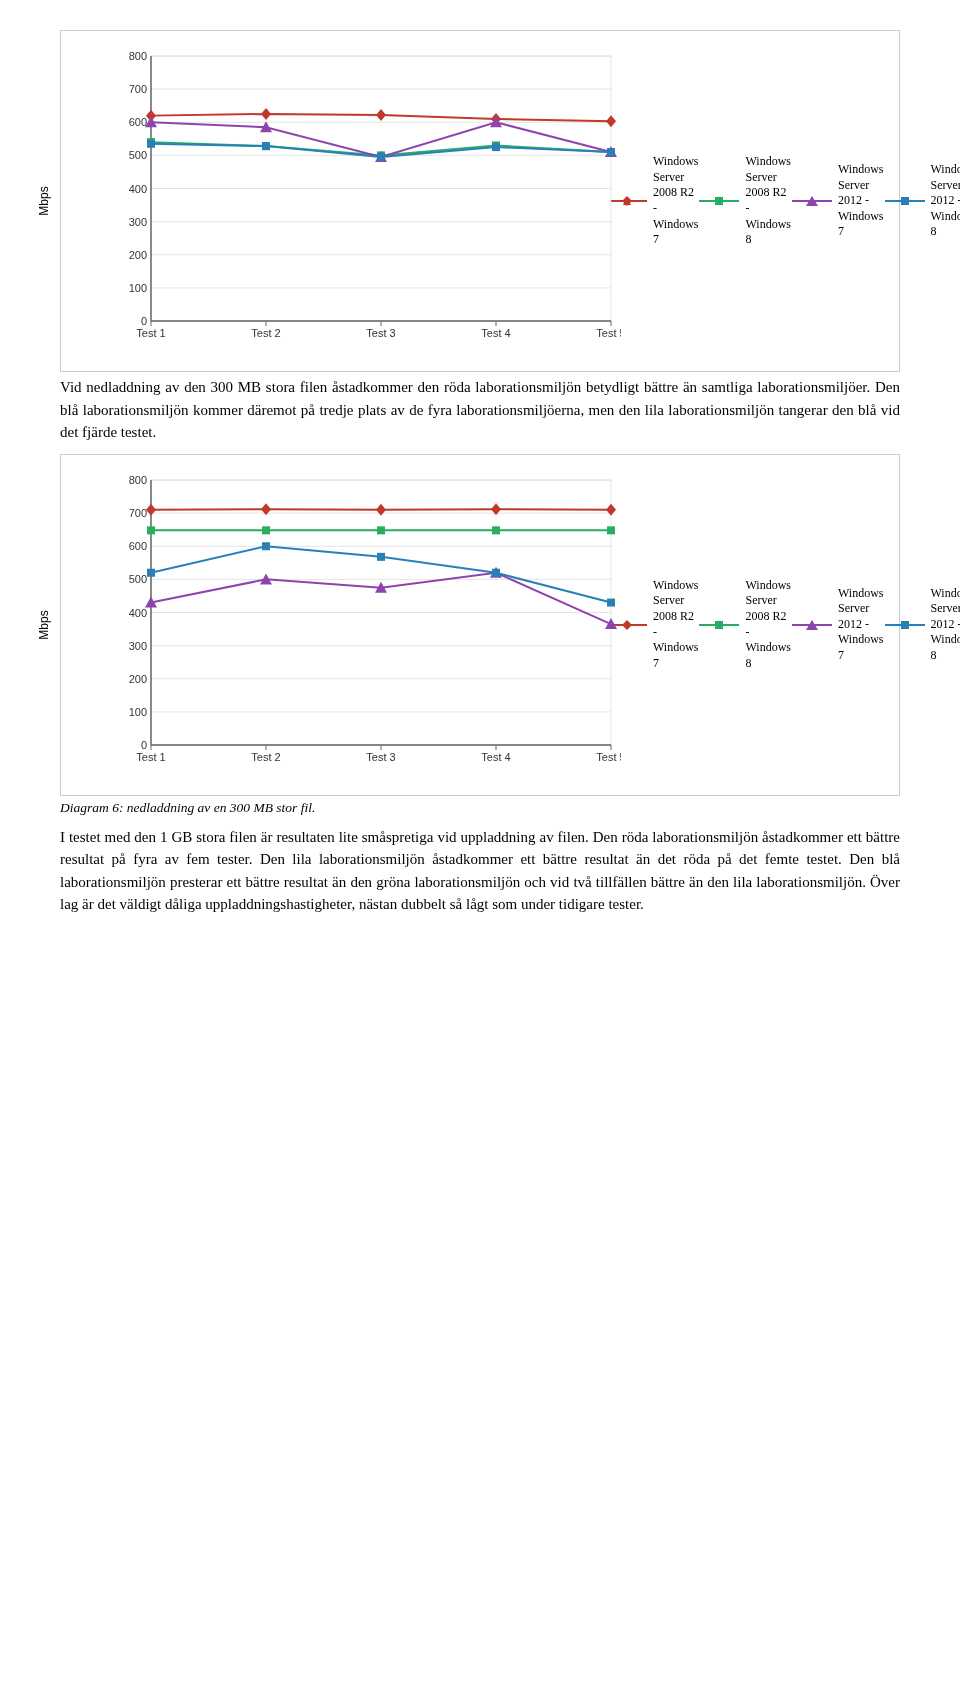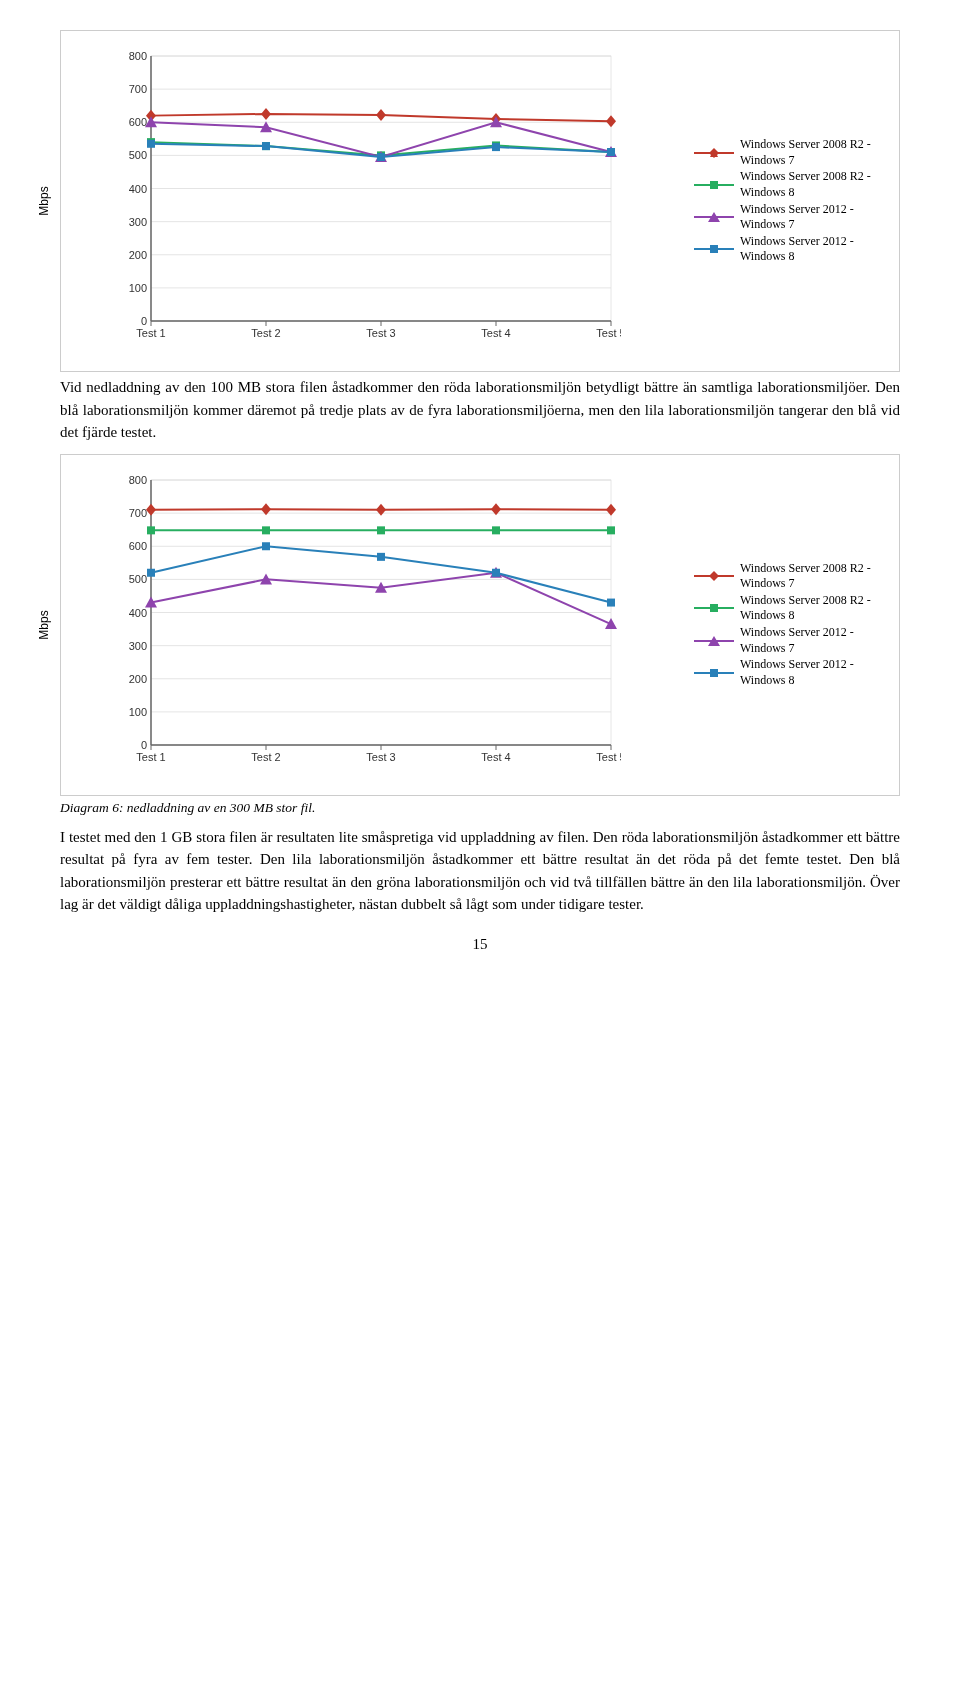--- a/index.html
+++ b/index.html
@@ -19,21 +19,21 @@
       display: flex;
       align-items: stretch;
     }
     .chart-area {
       flex: 1;
       position: relative;
     }
     .legend {
       width: 210px;
       display: flex;
-      flex-direction: column;
+      flex-direction: row;
       justify-content: center;
       padding-left: 15px;
       gap: 1px;
       font-size: 12px;
     }
     .legend-item {
       display: flex;
       align-items: center;
       gap: 6px;
       line-height: 1.3;
@@ -179,21 +179,21 @@
           <svg width="40" height="16">
             <line x1="0" y1="8" x2="40" y2="8" stroke="#2980b9" stroke-width="2"></line>
             <rect x="16" y="4" width="8" height="8" fill="#2980b9"></rect>
           </svg>
         </div>
         <span>Windows Server 2012 - Windows 8</span>
       </div>
     </div>
   </div>
 
-  <p class="body-text">Vid nedladdning av den 100 MB stora filen åstadkommer den röda laborationsmiljön betydligt bättre än samtliga laborationsmiljöer. Den blå laborationsmiljön kommer däremot på tredje plats av de fyra laborationsmiljöerna, men den lila laborationsmiljön tangerar den blå vid det fjärde testet.</p>
+  <p class="body-text">Vid nedladdning av den 300 MB stora filen åstadkommer den röda laborationsmiljön betydligt bättre än samtliga laborationsmiljöer. Den blå laborationsmiljön kommer däremot på tredje plats av de fyra laborationsmiljöerna, men den lila laborationsmiljön tangerar den blå vid det fjärde testet.</p>
 
   <div class="chart-container">
     <div class="chart-area">
       <div class="chart-svg-wrap">
         <span class="y-axis-label">Mbps</span>
         <svg id="svg2" viewBox="0 0 520 320" width="520" height="320" style="display:block;margin-left:40px;">
             <rect x="50" y="15" width="460" height="265" fill="white" stroke="#ccc" stroke-width="0.5"></rect>
             <line x1="50" y1="280" x2="510" y2="280" stroke="#ddd" stroke-width="0.8"></line>
             <text x="46" y="284" text-anchor="end" font-size="11" font-family="Arial,sans-serif" fill="#333">0</text>
             <line x1="50" y1="246.875" x2="510" y2="246.875" stroke="#ddd" stroke-width="0.8"></line>
@@ -287,14 +287,13 @@
           </svg>
         </div>
         <span>Windows Server 2012 - Windows 8</span>
       </div>
     </div>
   </div>
   <div class="diagram-caption">Diagram 6: nedladdning av en 300 MB stor fil.</div>
 
   <p class="body-text">I testet med den 1 GB stora filen är resultaten lite småspretiga vid uppladdning av filen. Den röda laborationsmiljön åstadkommer ett bättre resultat på fyra av fem tester. Den lila laborationsmiljön åstadkommer ett bättre resultat än det röda på det femte testet. Den blå laborationsmiljön presterar ett bättre resultat än den gröna laborationsmiljön och vid två tillfällen bättre än den lila laborationsmiljön. Över lag är det väldigt dåliga uppladdningshastigheter, nästan dubbelt så lågt som under tidigare tester.</p>
 
-  <div class="page-number">15</div>
 </div>
 
 </body></html>

